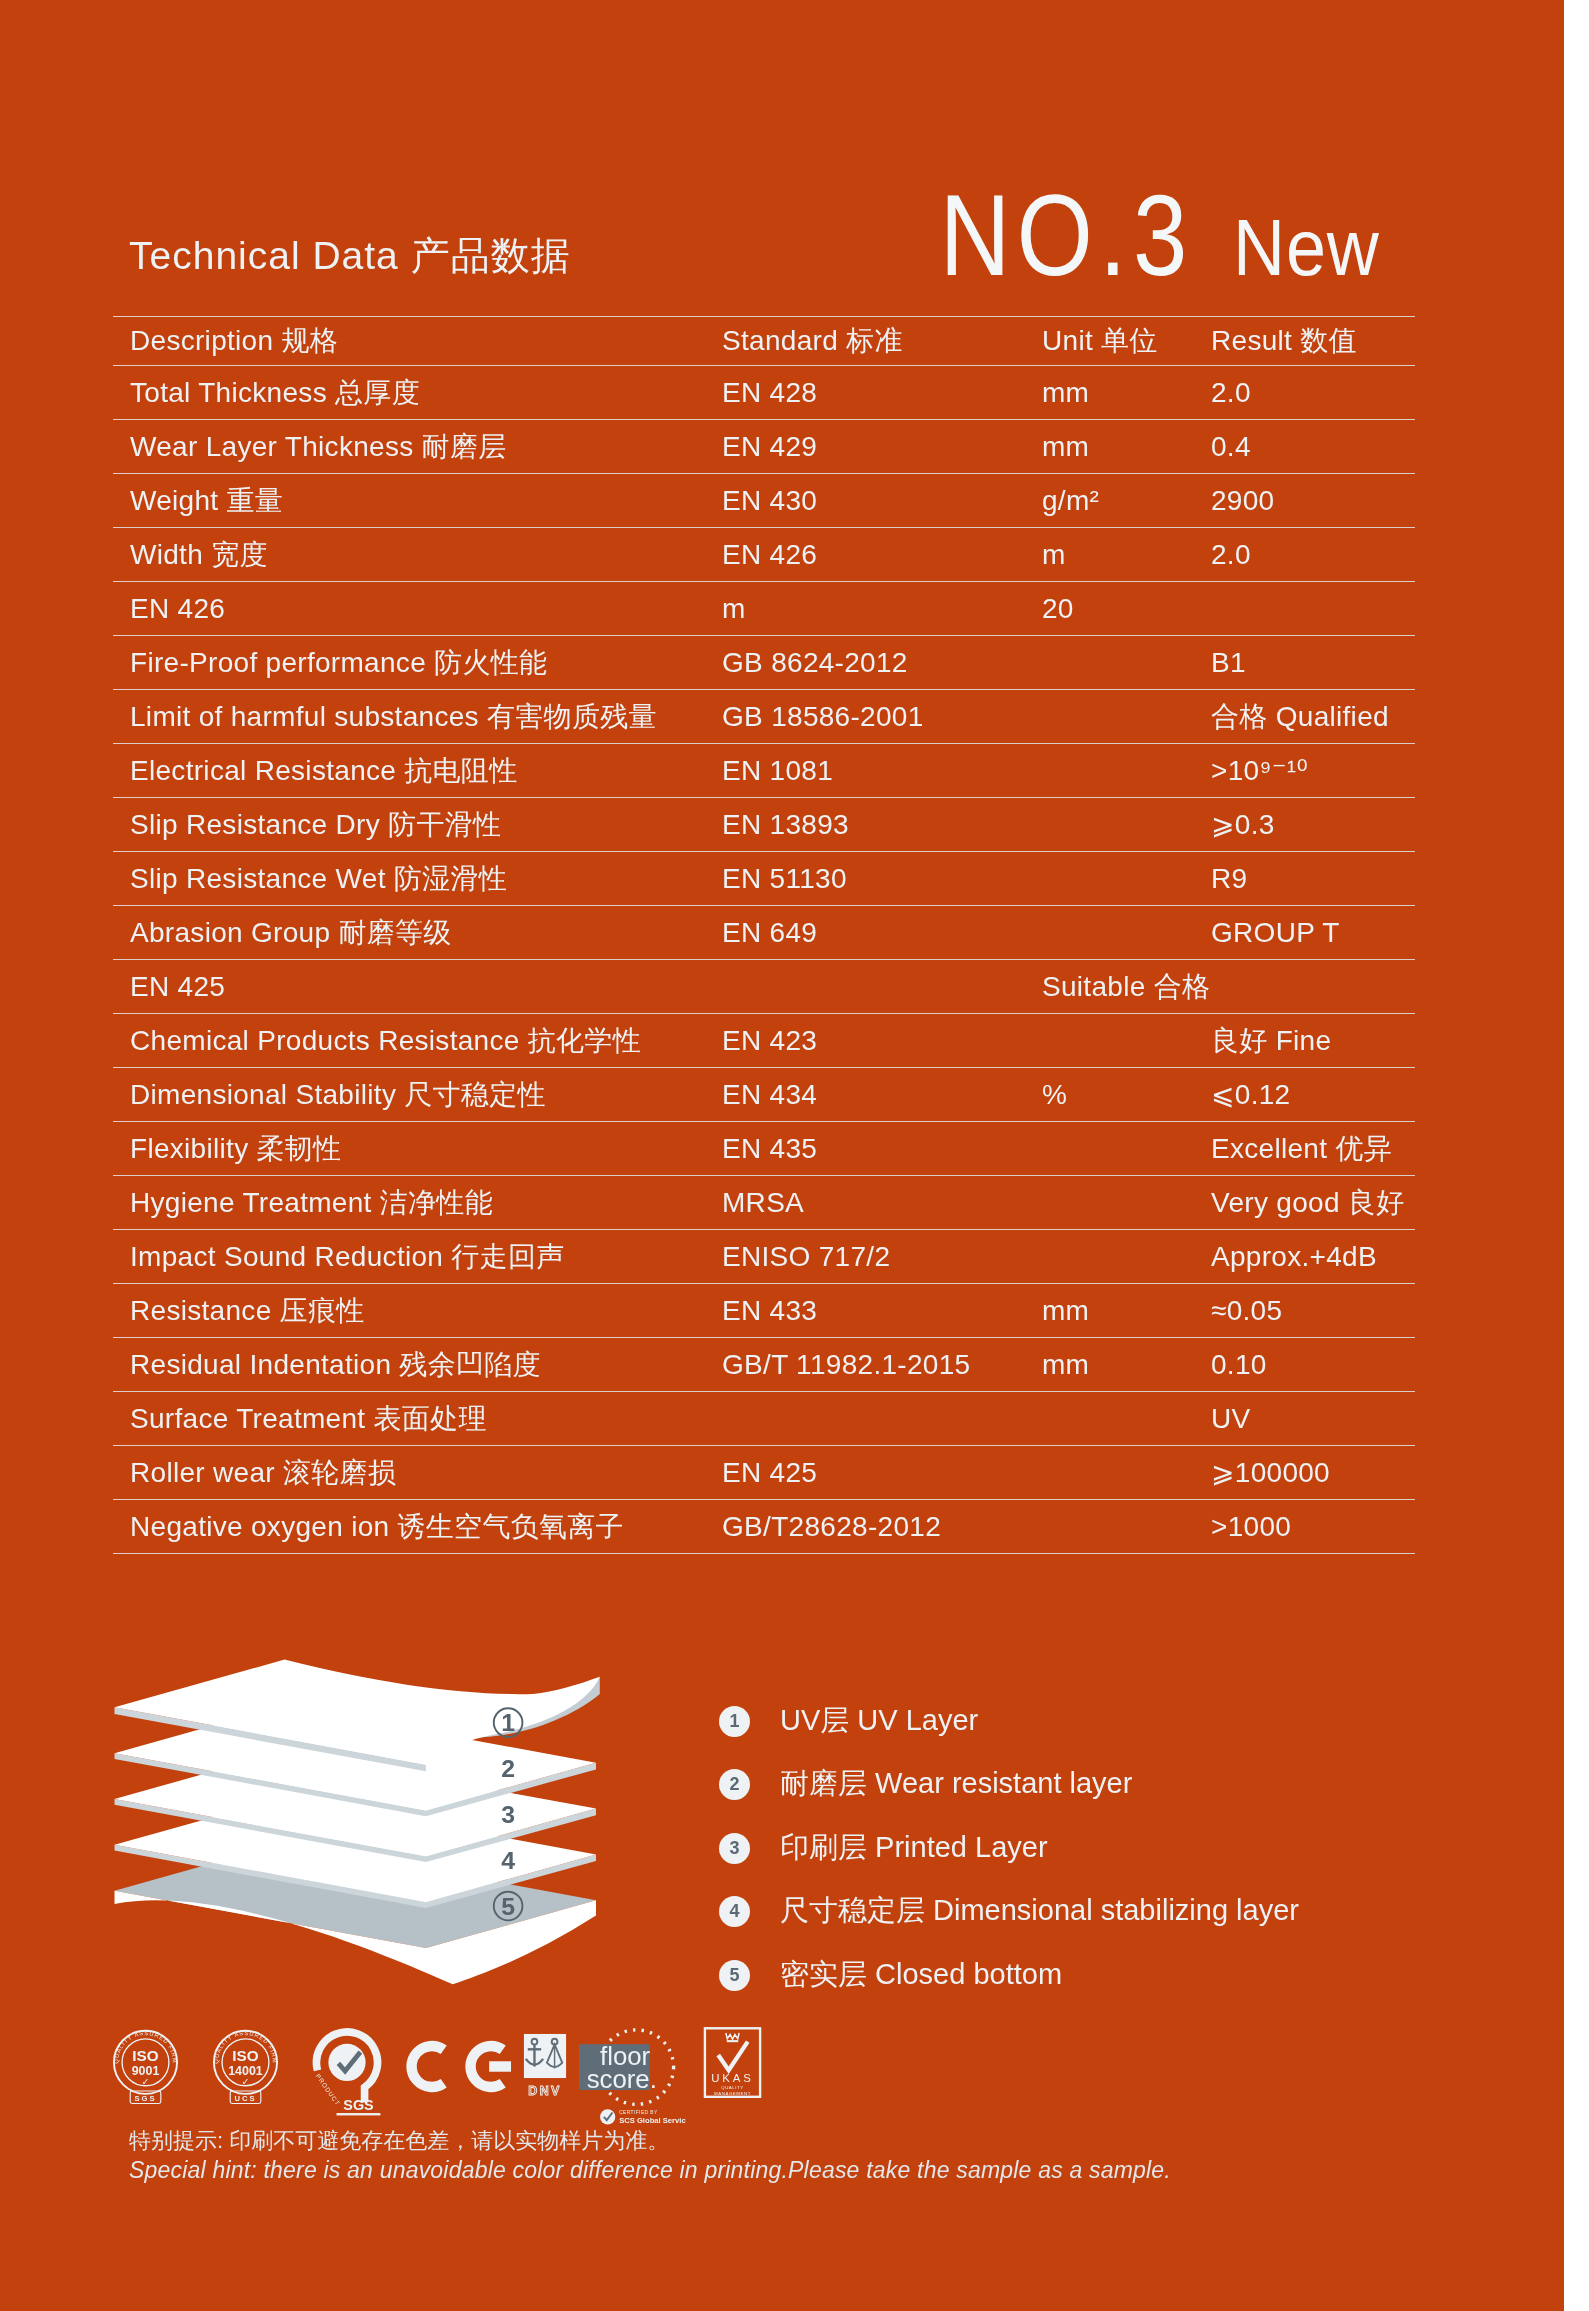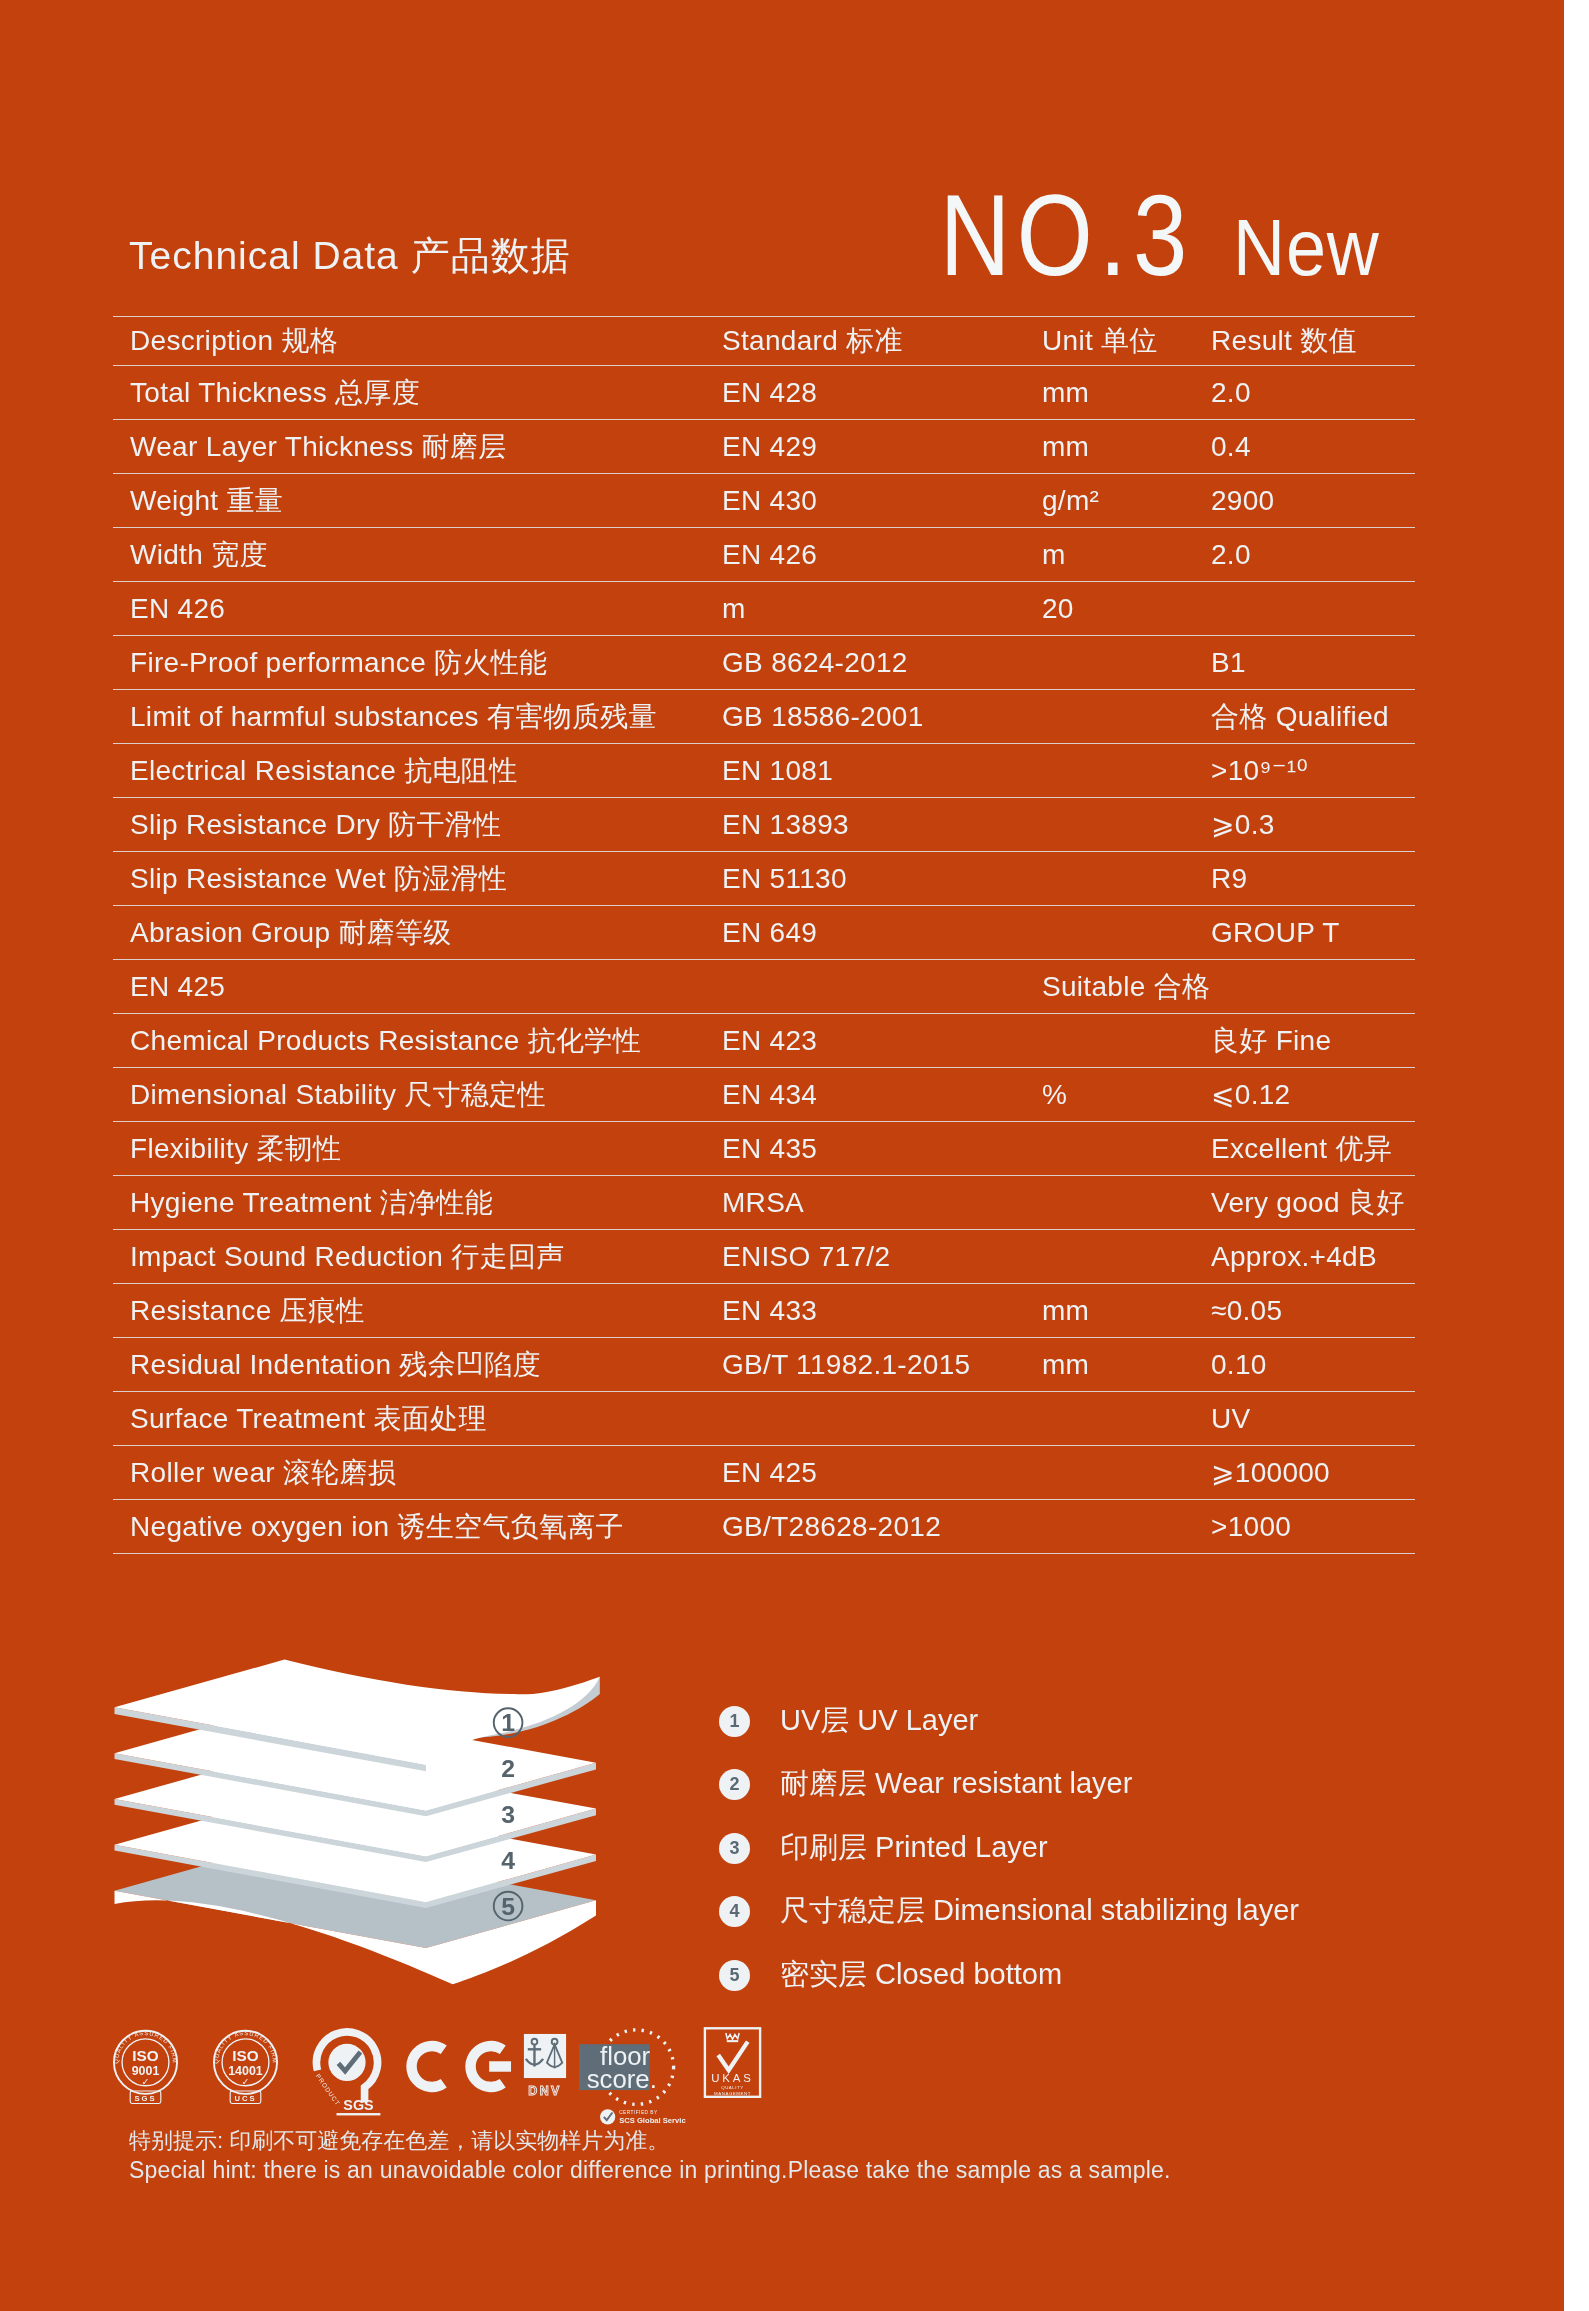--- a/index.html
+++ b/index.html
@@ -21,21 +21,21 @@
 
   
   .legend{position:absolute;left:719px;top:1705px;width:669px;height:325px;}
   .legend-item{position:absolute;left:0;display:flex;align-items:center;height:32.5px;}
   .legend-bullet{width:31px;height:31px;border-radius:50%;background:#eef2f4;color:#5b6974;font-size:18px;font-weight:bold;
                  display:flex;align-items:center;justify-content:center;flex:0 0 31px;}
   .legend-label{margin-left:30px;font-size:29px;color:#eef2f4;white-space:nowrap;}
 
   
   .hint-zh{position:absolute;left:129px;top:2126px;font-size:22px;color:#e2e8eb;}
-  .hint-en{position:absolute;left:129px;top:2157px;font-size:23px;color:#e2e8eb;letter-spacing:0.2px;}
+  .hint-en{position:absolute;left:129px;top:2157px;font-size:23px;color:#e2e8eb;letter-spacing:0.2px;font-style:italic;}
 
   .abs{position:absolute;}
   svg text{font-family:"Liberation Sans","DejaVu Sans",sans-serif;}
 </style>
 </head>
 <body>
 
 <div class="page">
 
   <div class="page-title">Technical Data 产品数据</div>

